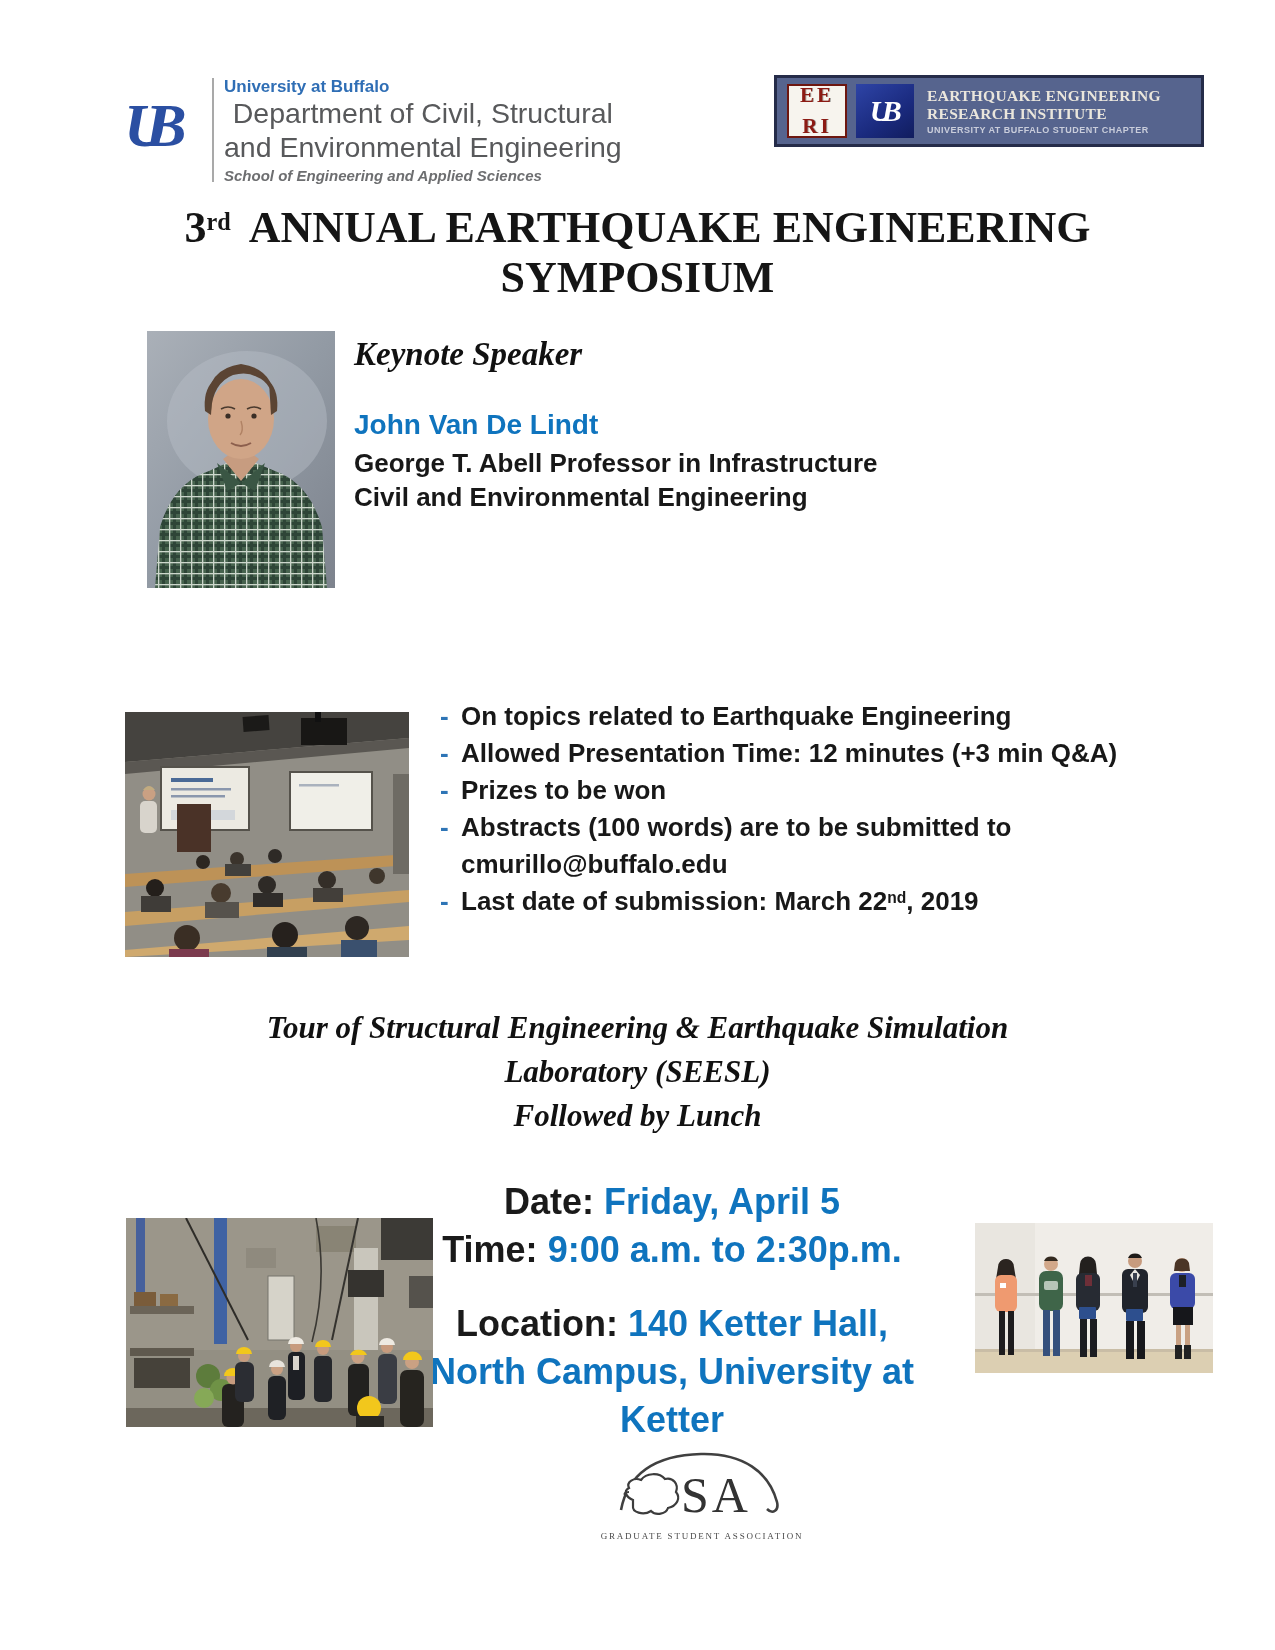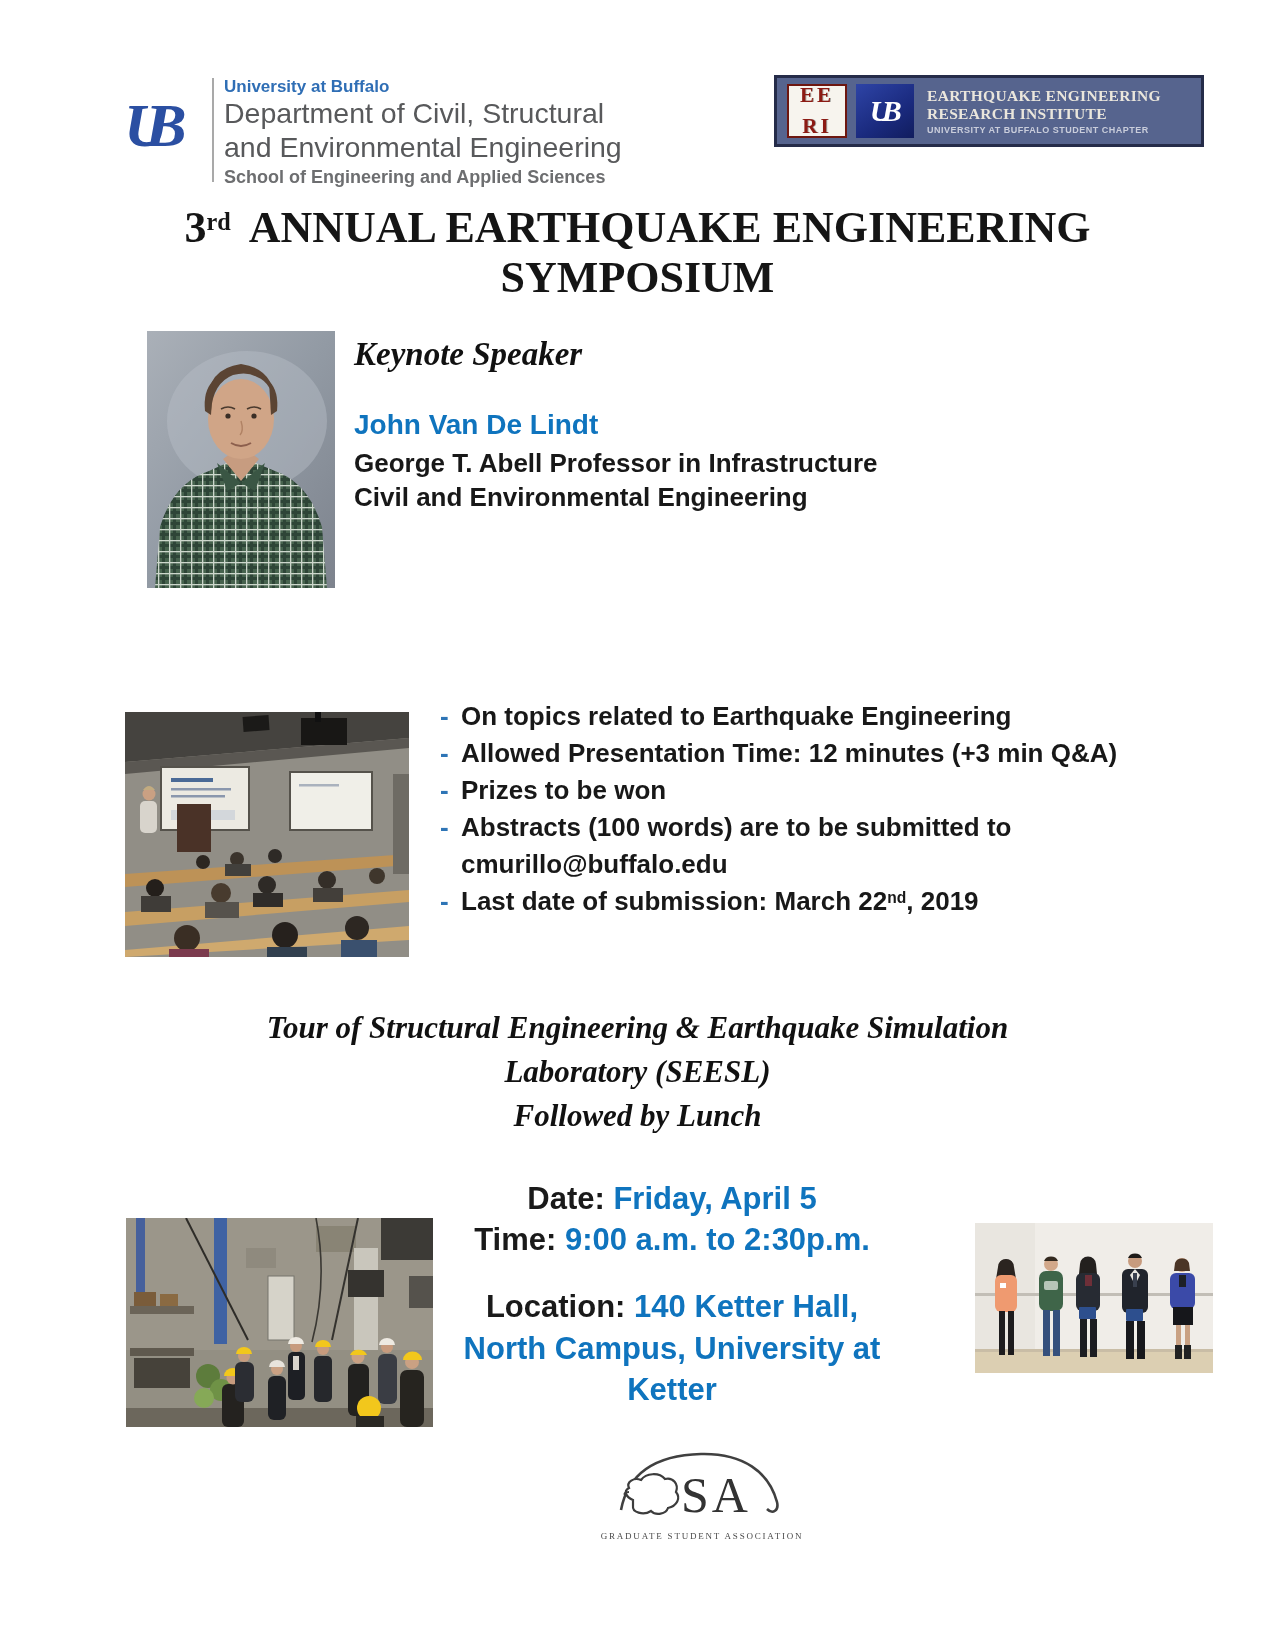--- a/index.html
+++ b/index.html
@@ -6,22 +6,22 @@
   .page{position:relative;width:1151px;height:1650px;margin:0 auto;background:#ffffff;overflow:hidden;
         font-family:"Liberation Sans",sans-serif;color:#1a1a1a;}
 
   
   .ub-logo{position:absolute;left:62px;top:72px;display:flex;align-items:flex-start;}
   .ub-mark{font-family:"Liberation Serif",serif;font-weight:bold;font-style:italic;font-size:62px;
            color:#2B4FA2;letter-spacing:-0.38em;line-height:1;margin-top:22px;width:86px;}
   .ub-divider{width:2px;background:#a9a9a9;height:104px;margin:6px 10px 0 2px;}
   .ub-text{line-height:1;}
   .ub-univ{color:#2f6eb5;font-weight:bold;font-size:17px;margin-top:6px;}
-  .ub-dept{color:#58595b;font-size:28.5px;line-height:1.1;margin-top:3px;}
-  .ub-school{color:#6d6e70;font-size:18px;font-weight:bold;margin-top:4px;}
+  .ub-dept{color:#58595b;font-size:28.5px;line-height:1.1;margin-top:3px;text-align:center;}
+  .ub-school{color:#6d6e70;font-size:15px;font-weight:bold;margin-top:4px;font-style:italic;}
 
   
   .eeri-banner{position:absolute;left:712px;top:75px;width:430px;height:72px;background:#56648E;
                border:3px solid #252C49;display:flex;align-items:center;padding:0 10px;gap:9px;box-sizing:border-box;}
   .eeri-tile{width:60px;height:54px;background:#f7f4ee;border:2px solid #6e1710;box-sizing:border-box;
              display:flex;flex-direction:column;justify-content:space-between;align-items:center;
              font-family:"Liberation Serif",serif;font-weight:bold;color:#8C1A13;}
   .eeri-tile div{font-size:21px;line-height:0.92;letter-spacing:3px;text-shadow:1px 0 #00000055;}
   .ub-tile{width:58px;height:54px;background:linear-gradient(145deg,#2e44a6 0%,#1a2a7e 60%,#111d5e 100%);
            display:flex;justify-content:center;align-items:center;color:#fff;
@@ -56,21 +56,21 @@
   .b-cont{padding-left:21px;}
   .bullets sup{font-size:60%;position:relative;top:-0.45em;vertical-align:baseline;}
 
   
   .tour-heading{position:absolute;top:1006px;left:0;width:100%;text-align:center;
                 font-family:"Liberation Serif",serif;font-weight:bold;font-style:italic;
                 font-size:31px;line-height:1.42;color:#111;}
 
   
   .event-block{position:absolute;left:345px;top:1178px;width:530px;text-align:center;
-               font-size:31px;font-weight:bold;line-height:1.33;}
+               font-size:36px;font-weight:bold;line-height:1.33;}
   .ev-label{color:#1a1a1a;}
   .ev-value{color:#0F74BE;}
   .location-lines{margin-top:26px;}
 
   
   .photo-lab{left:64px;top:1218px;width:307px;height:209px;}
   .photo-group{left:913px;top:1223px;width:242px;height:150px;}
 
   
   .gsa{position:absolute;left:537px;top:1448px;width:206px;text-align:center;}

